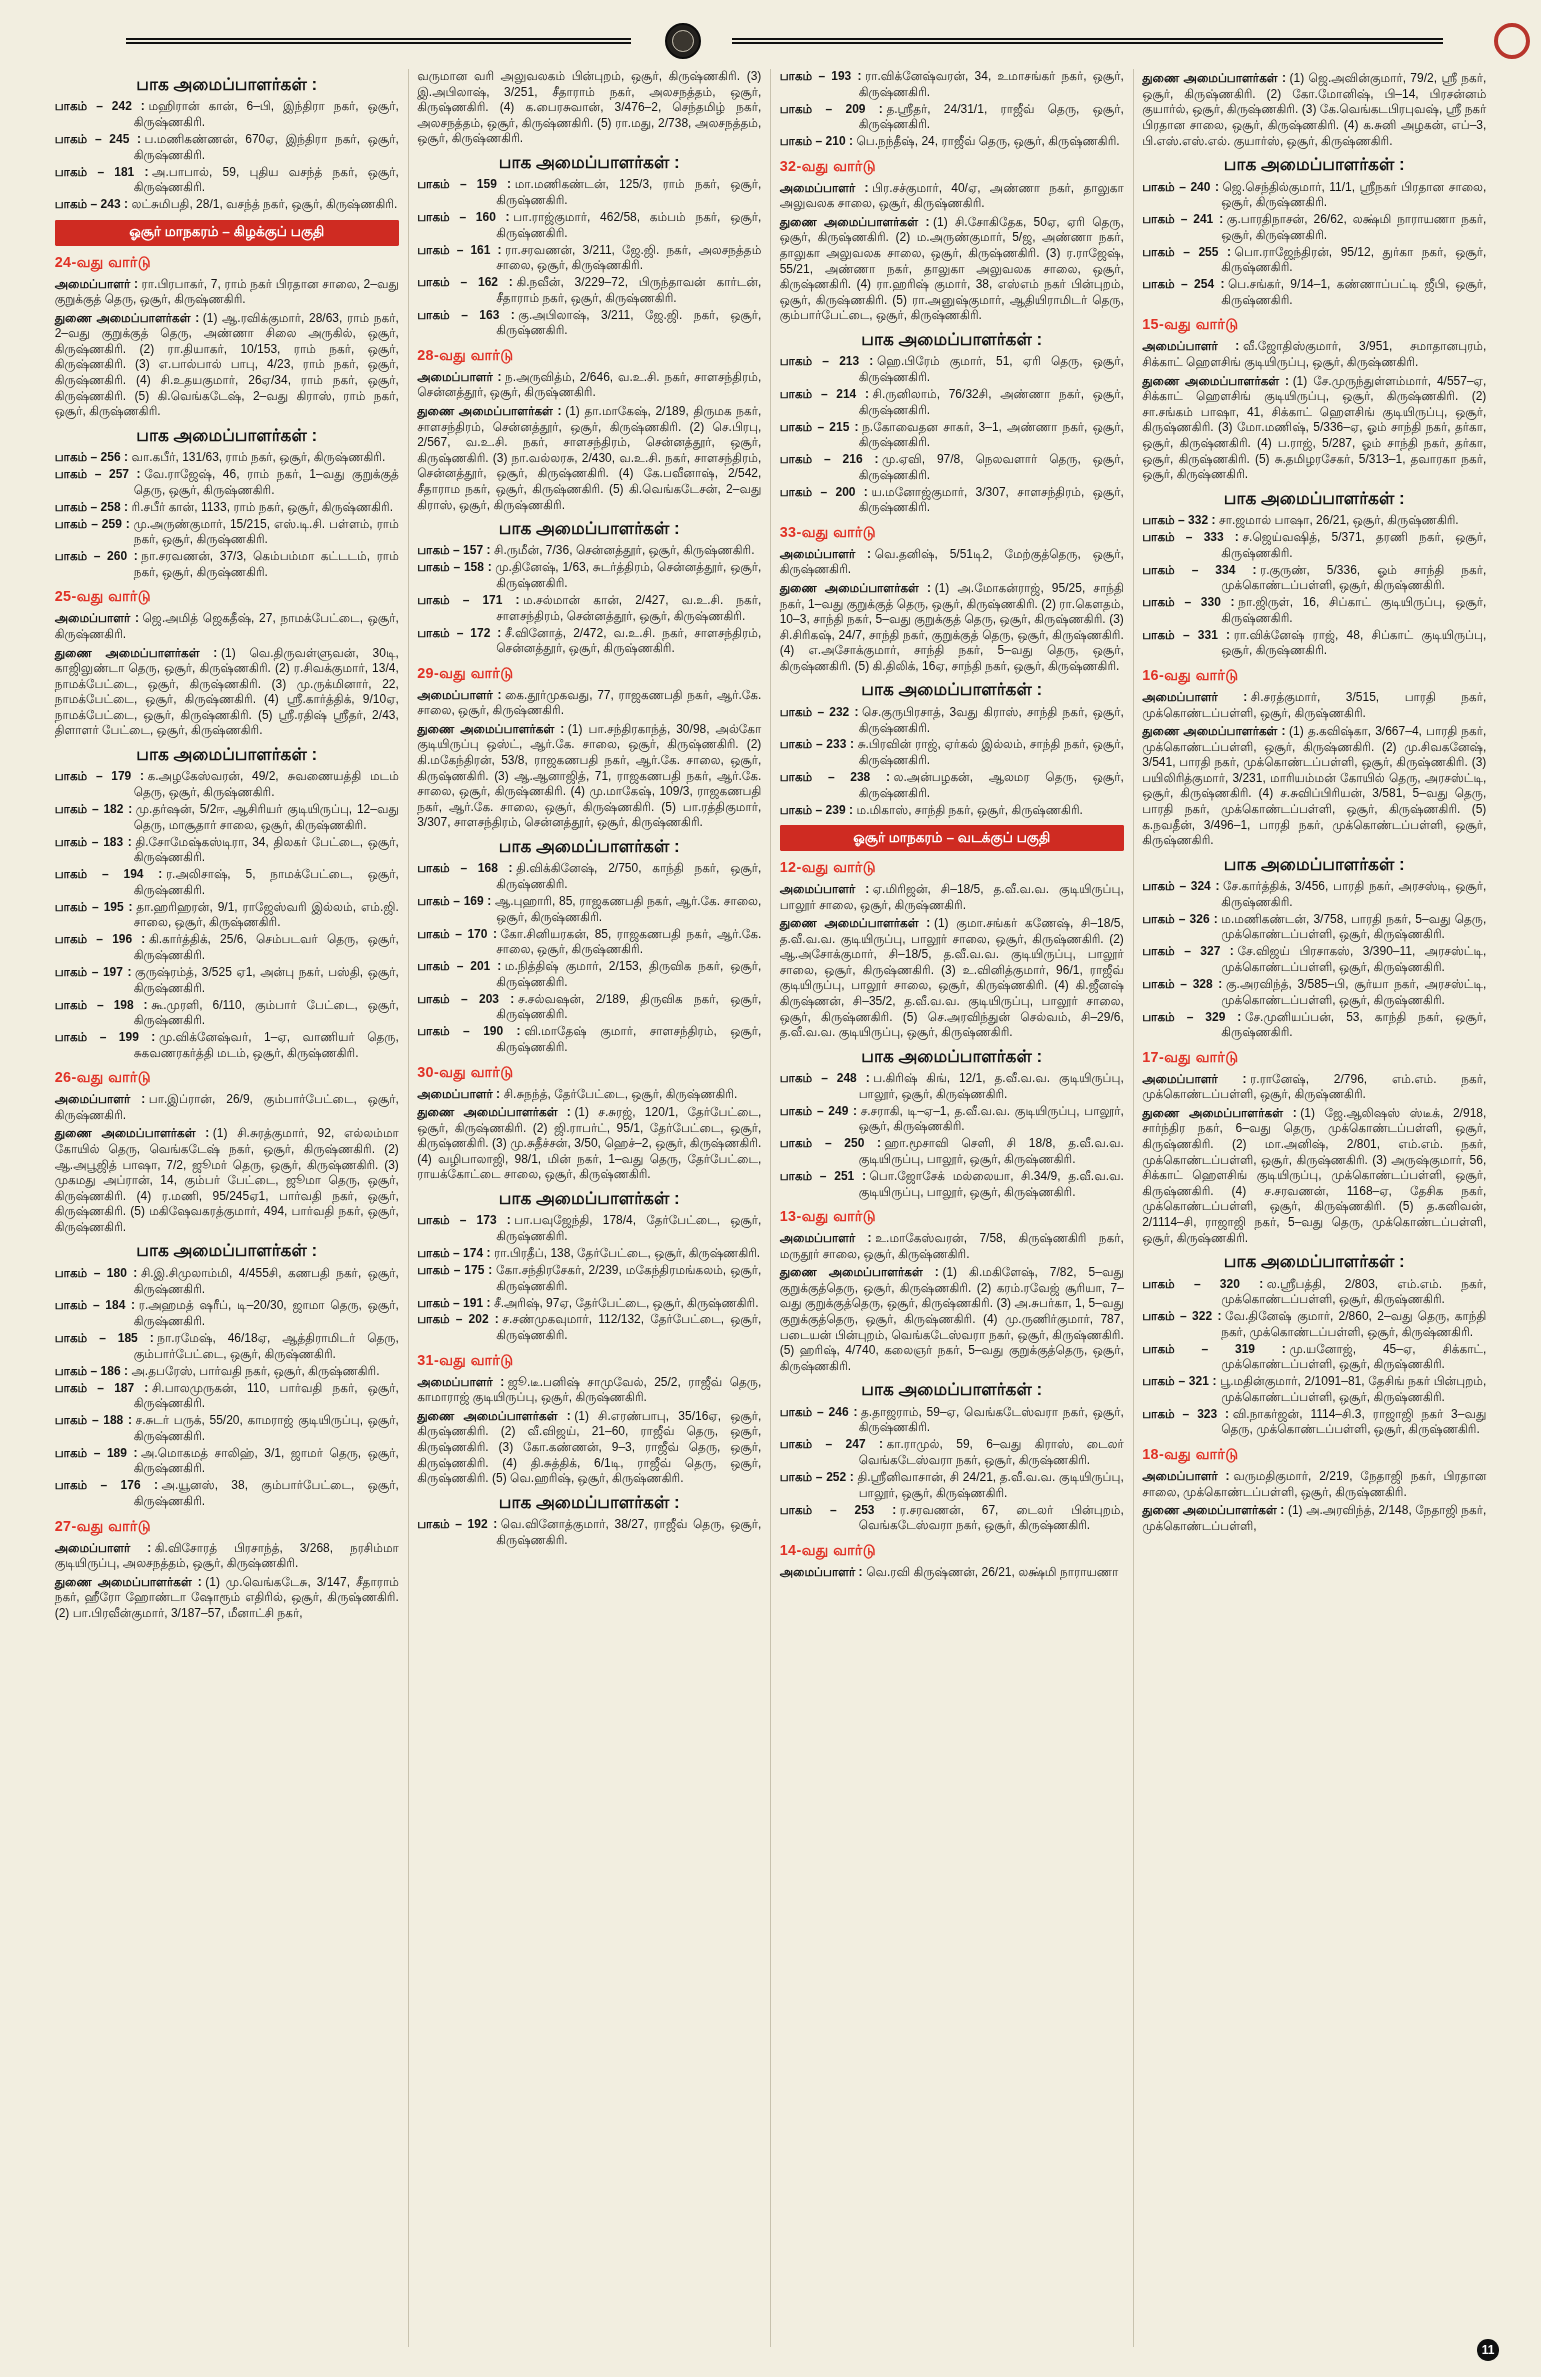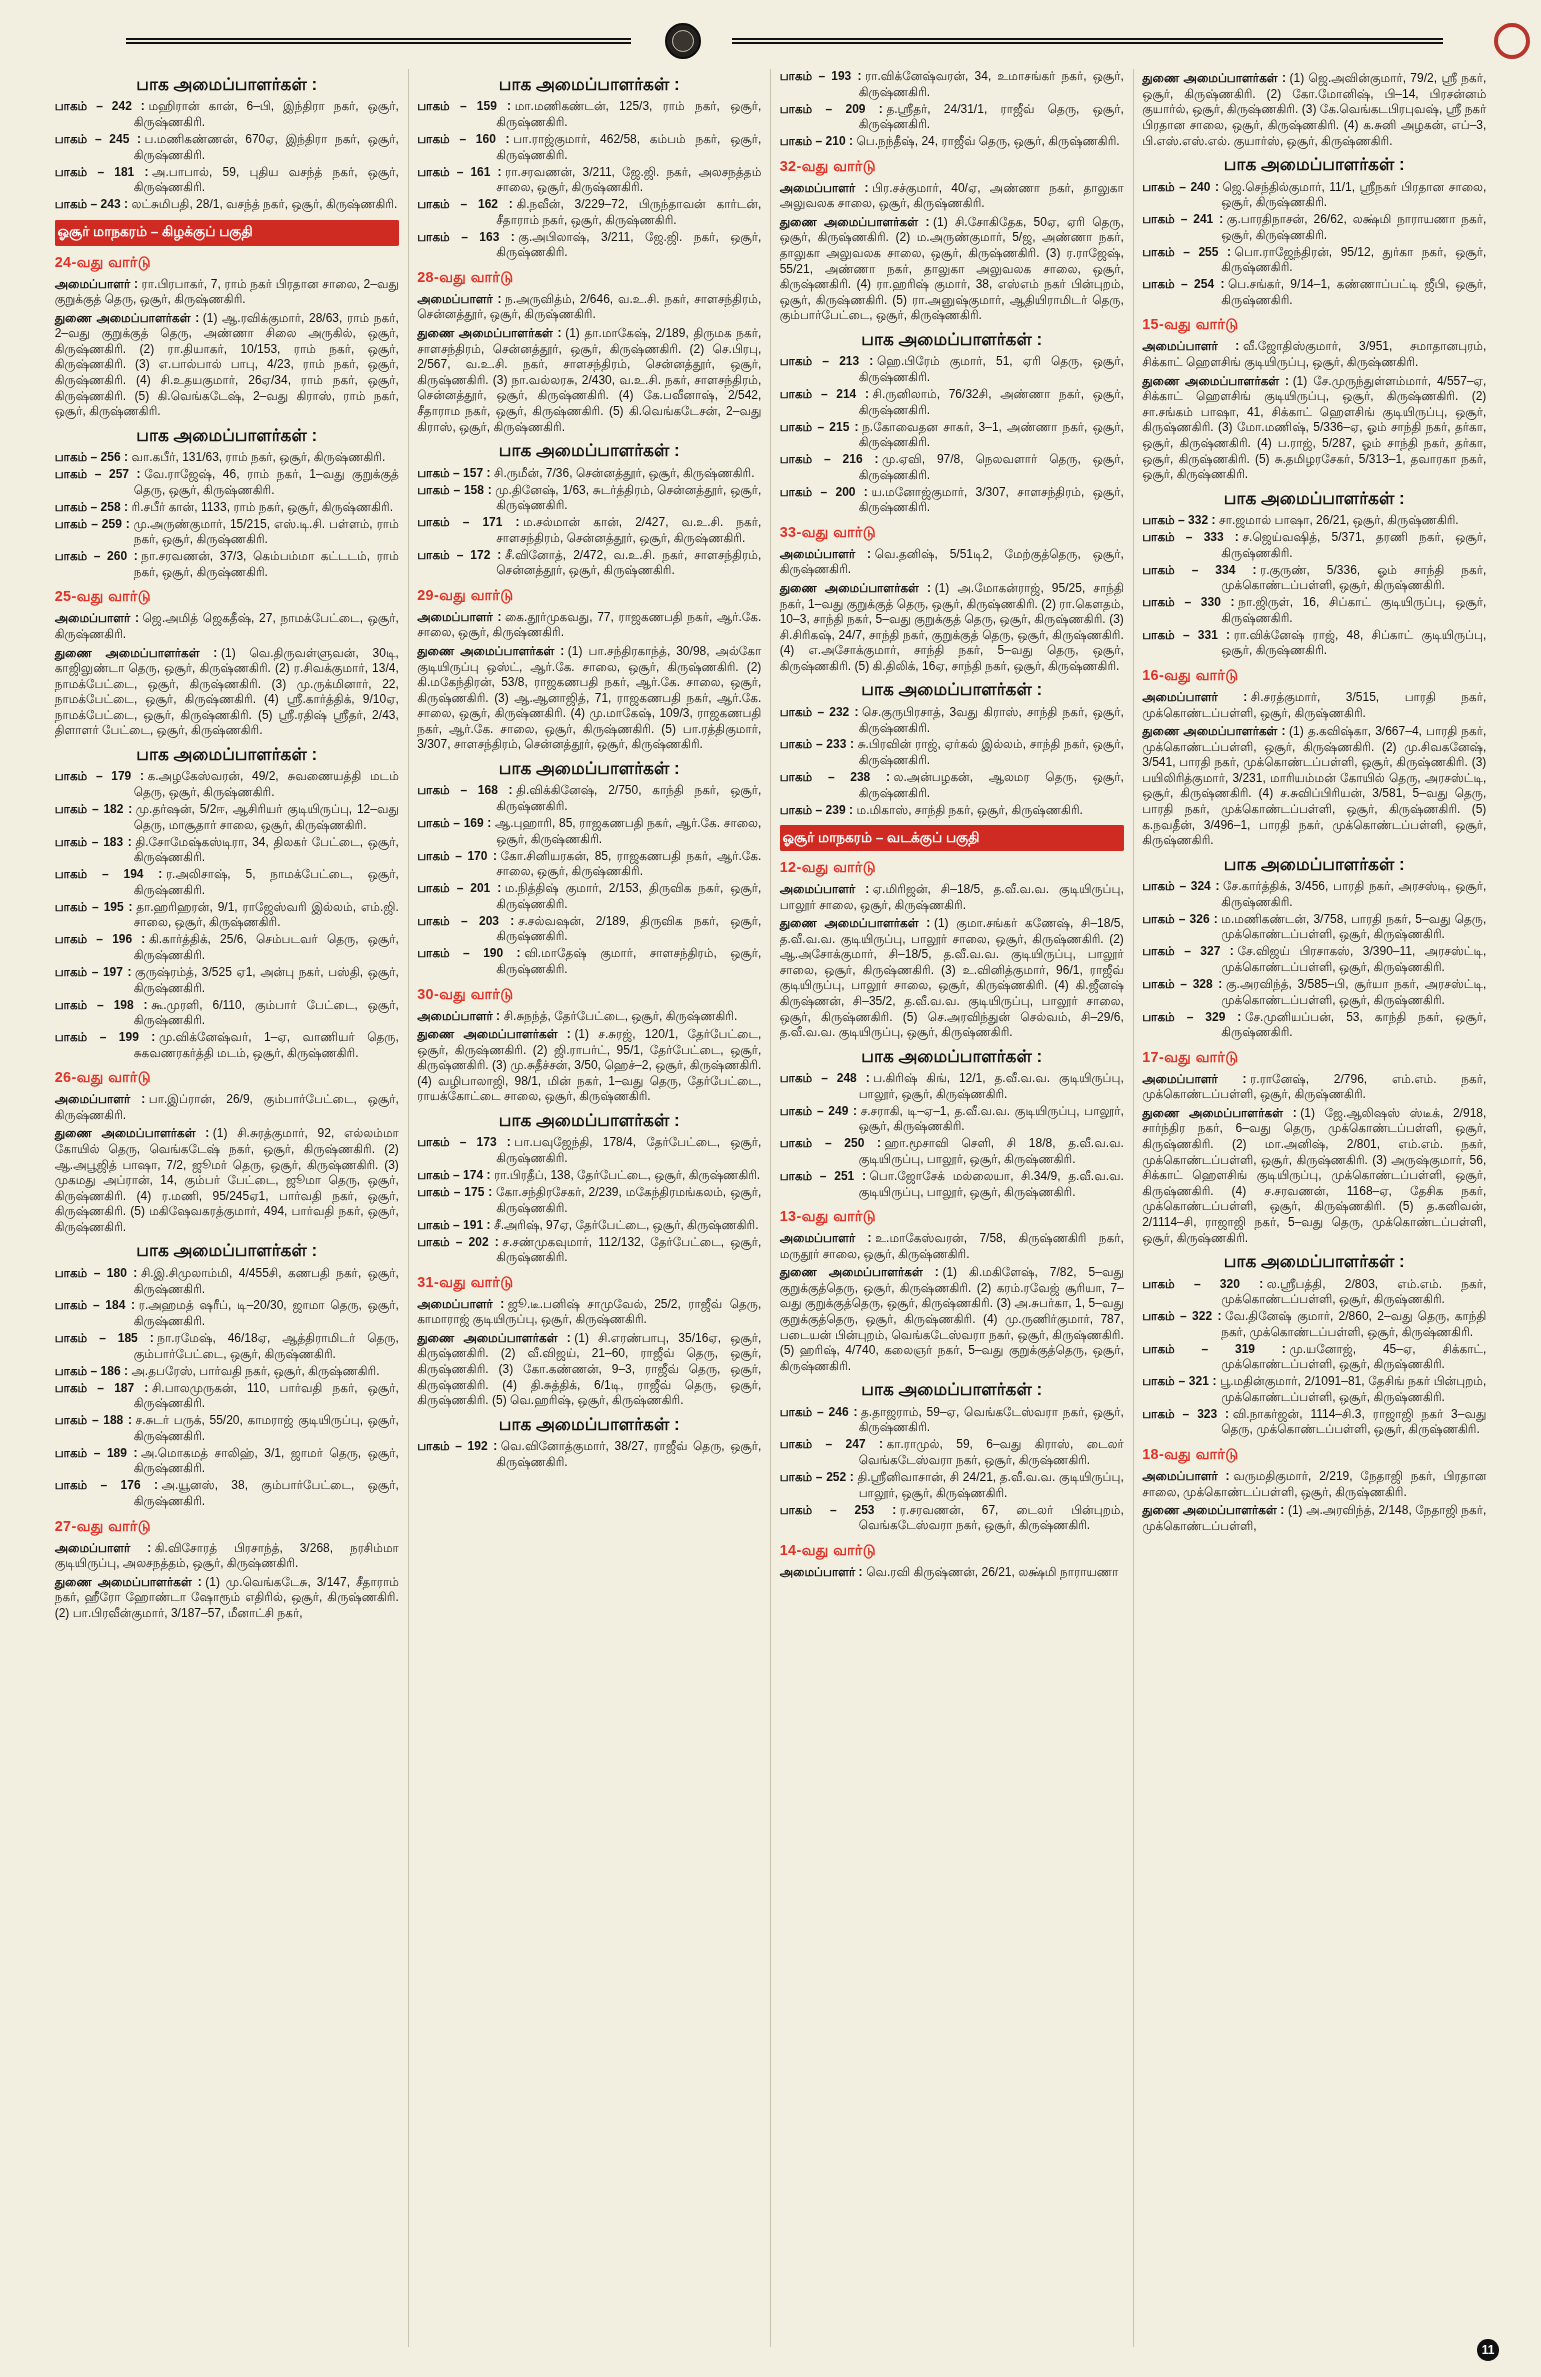--- a/index.html
+++ b/index.html
@@ -33,21 +33,21 @@
   .booth-heading { font-weight:bold; text-align:center;
     font-size:17px; margin:5.8px 0 3.6px; }
   .entry { font-size:12px; line-height:1.3; text-align:justify;
     padding-left:79px; text-indent:-79px; margin-bottom:1.4px; }
   .entry b { margin-right:3.6px; }
   .role { font-size:12px; line-height:1.3; text-align:justify; margin:2.2px 0 2.9px; }
   .role b { margin-right:3.6px; }
   .cont { font-size:12px; line-height:1.3; text-align:justify; margin-bottom:2.2px; }
   .ward { color:#e03226; font-weight:bold; text-align:left;
     font-size:14.4px; margin:8px 0 5px; letter-spacing:0.4px; }
-  .region { background:#cf2b22; color:#ffffff; font-weight:bold; 
+  .region { background:#cf2b22; color:#ffffff; font-weight:bold; text-align:center;
     font-size:13.7px; padding:4.3px 2.9px; margin:7.2px 0 5.8px; border-radius:1.4px; }
   
   .pagenum { position:absolute; right:42px; bottom:16px; width:21.6px; height:21.6px;
     background:#101010; color:#fff; border-radius:50%;
     display:flex; align-items:center; justify-content:center;
     font-size:12px; font-weight:bold; }
 </style>
 </head>
 <body>
 
@@ -100,20 +100,21 @@
       <p class="entry"><b>பாகம் – 186 :</b><span>அ.தபரேஸ், பார்வதி நகர், ஒசூர், கிருஷ்ணகிரி.</span></p>
       <p class="entry"><b>பாகம் – 187 :</b><span>சி.பாலமுருகன், 110, பார்வதி நகர், ஒசூர், கிருஷ்ணகிரி.</span></p>
       <p class="entry"><b>பாகம் – 188 :</b><span>ச.சுடர் பருக், 55/20, காமராஜ் குடியிருப்பு, ஒசூர், கிருஷ்ணகிரி.</span></p>
       <p class="entry"><b>பாகம் – 189 :</b><span>அ.மொகமத் சாலிஹ், 3/1, ஜாமர் தெரு, ஒசூர், கிருஷ்ணகிரி.</span></p>
       <p class="entry"><b>பாகம் – 176 :</b><span>அ.யூனஸ், 38, கும்பார்பேட்டை, ஒசூர், கிருஷ்ணகிரி.</span></p>
       <div class="ward">27-வது வார்டு</div>
       <p class="role"><b>அமைப்பாளர் :</b><span>கி.விசோரத் பிரசாந்த், 3/268, நரசிம்மா குடியிருப்பு, அலசநத்தம், ஒசூர், கிருஷ்ணகிரி.</span></p>
       <p class="role"><b>துணை அமைப்பாளர்கள் :</b><span>(1) மு.வெங்கடேசு, 3/147, சீதாராம் நகர், ஹீரோ ஹோண்டா ஷோரூம் எதிரில், ஒசூர், கிருஷ்ணகிரி. (2) பா.பிரவீன்குமார், 3/187–57, மீனாட்சி நகர்,</span></p>
     </div>
     <div class="col">
+      <p class="cont">வருமான வரி அலுவலகம் பின்புறம், ஒசூர், கிருஷ்ணகிரி. (3) இ.அபிலாஷ், 3/251, சீதாராம் நகர், அலசநத்தம், ஒசூர், கிருஷ்ணகிரி. (4) க.பைரசுவான், 3/476–2, செந்தமிழ் நகர், அலசநத்தம், ஒசூர், கிருஷ்ணகிரி. (5) ரா.மது, 2/738, அலசநத்தம், ஒசூர், கிருஷ்ணகிரி.</p>
       <div class="booth-heading">பாக அமைப்பாளர்கள் :</div>
       <p class="entry"><b>பாகம் – 159 :</b><span>மா.மணிகண்டன், 125/3, ராம் நகர், ஒசூர், கிருஷ்ணகிரி.</span></p>
       <p class="entry"><b>பாகம் – 160 :</b><span>பா.ராஜ்குமார், 462/58, கம்பம் நகர், ஒசூர், கிருஷ்ணகிரி.</span></p>
       <p class="entry"><b>பாகம் – 161 :</b><span>ரா.சரவணன், 3/211, ஜே.ஜி. நகர், அலசநத்தம் சாலை, ஒசூர், கிருஷ்ணகிரி.</span></p>
       <p class="entry"><b>பாகம் – 162 :</b><span>கி.நவீன், 3/229–72, பிருந்தாவன் கார்டன், சீதாராம் நகர், ஒசூர், கிருஷ்ணகிரி.</span></p>
       <p class="entry"><b>பாகம் – 163 :</b><span>கு.அபிலாஷ், 3/211, ஜே.ஜி. நகர், ஒசூர், கிருஷ்ணகிரி.</span></p>
       <div class="ward">28-வது வார்டு</div>
       <p class="role"><b>அமைப்பாளர் :</b><span>ந.அருவித்ம், 2/646, வ.உ.சி. நகர், சாளசந்திரம், சென்னத்தூர், ஒசூர், கிருஷ்ணகிரி.</span></p>
       <p class="role"><b>துணை அமைப்பாளர்கள் :</b><span>(1) தா.மாகேஷ், 2/189, திருமக நகர், சாளசந்திரம், சென்னத்தூர், ஒசூர், கிருஷ்ணகிரி. (2) செ.பிரபு, 2/567, வ.உ.சி. நகர், சாளசந்திரம், சென்னத்தூர், ஒசூர், கிருஷ்ணகிரி. (3) நா.வல்லரசு, 2/430, வ.உ.சி. நகர், சாளசந்திரம், சென்னத்தூர், ஒசூர், கிருஷ்ணகிரி. (4) கே.பவீனாஷ், 2/542, சீதாராம நகர், ஒசூர், கிருஷ்ணகிரி. (5) கி.வெங்கடேசன், 2–வது கிராஸ், ஒசூர், கிருஷ்ணகிரி.</span></p>
       <div class="booth-heading">பாக அமைப்பாளர்கள் :</div>

